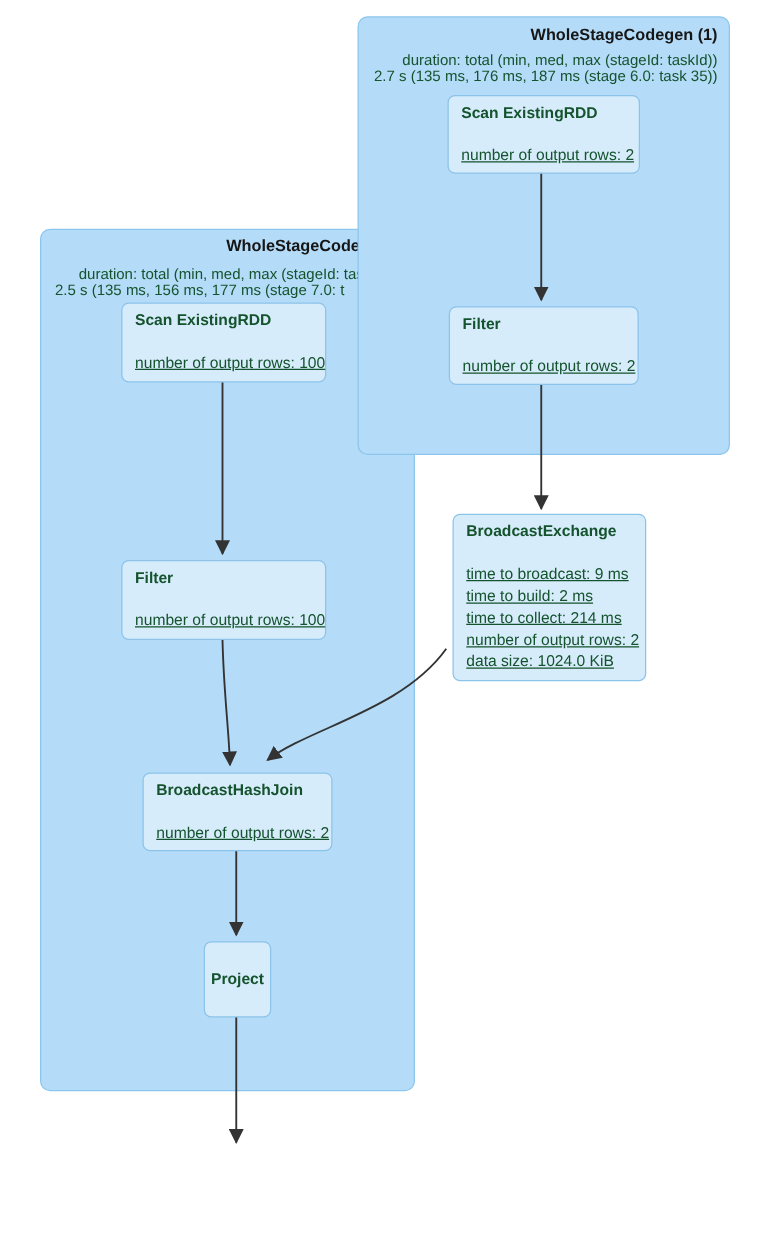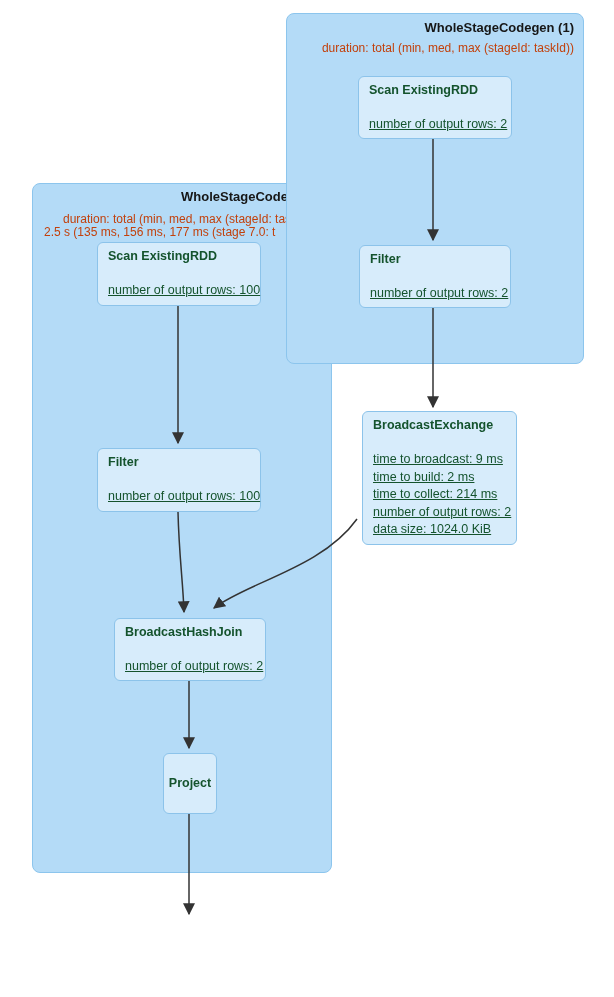--- a/index.html
+++ b/index.html
@@ -25,21 +25,21 @@
     line-height: 14px;
     font-weight: 700;
     white-space: nowrap;
     color: #161616;
   }
   .cluster-duration {
     position: absolute;
     font-size: 12px;
     line-height: 13px;
     white-space: nowrap;
-    color: #c2410c;
+    color: #14532d;
   }
   .dur-right { text-align: right; }
   .node {
     position: absolute;
     background: #D7ECFB;
     border: 1px solid #8CC3EA;
     border-radius: 6px;
     box-sizing: border-box;
     padding: 7px 5px 7px 10px;
     font-size: 12.5px;
@@ -100,20 +100,21 @@
     </div>
 
     <div class="node node-center" style="left:130px; top:569px; width:54px; height:61px;">
       <div class="nt">Project</div>
     </div>
   </div>
 
   <div class="cluster" style="left:286px; top:13px; width:298px; height:351px;">
     <div class="cluster-title" style="right:9px; top:7px;">WholeStageCodegen (1)</div>
     <div class="cluster-duration dur-right" style="right:9px; top:28px;">duration: total (min, med, max (stageId: taskId))</div>
+    <div class="cluster-duration dur-right" style="right:9px; top:41px;">2.7 s (135 ms, 176 ms, 187 ms (stage 6.0: task 35))</div>
 
     <div class="node" style="left:71px; top:62px; width:154px; height:63px;">
       <div class="nt">Scan ExistingRDD</div>
       <div class="nm">number of output rows: 2</div>
     </div>
 
     <div class="node" style="left:72px; top:231px; width:152px; height:63px;">
       <div class="nt">Filter</div>
       <div class="nm">number of output rows: 2</div>
     </div>

